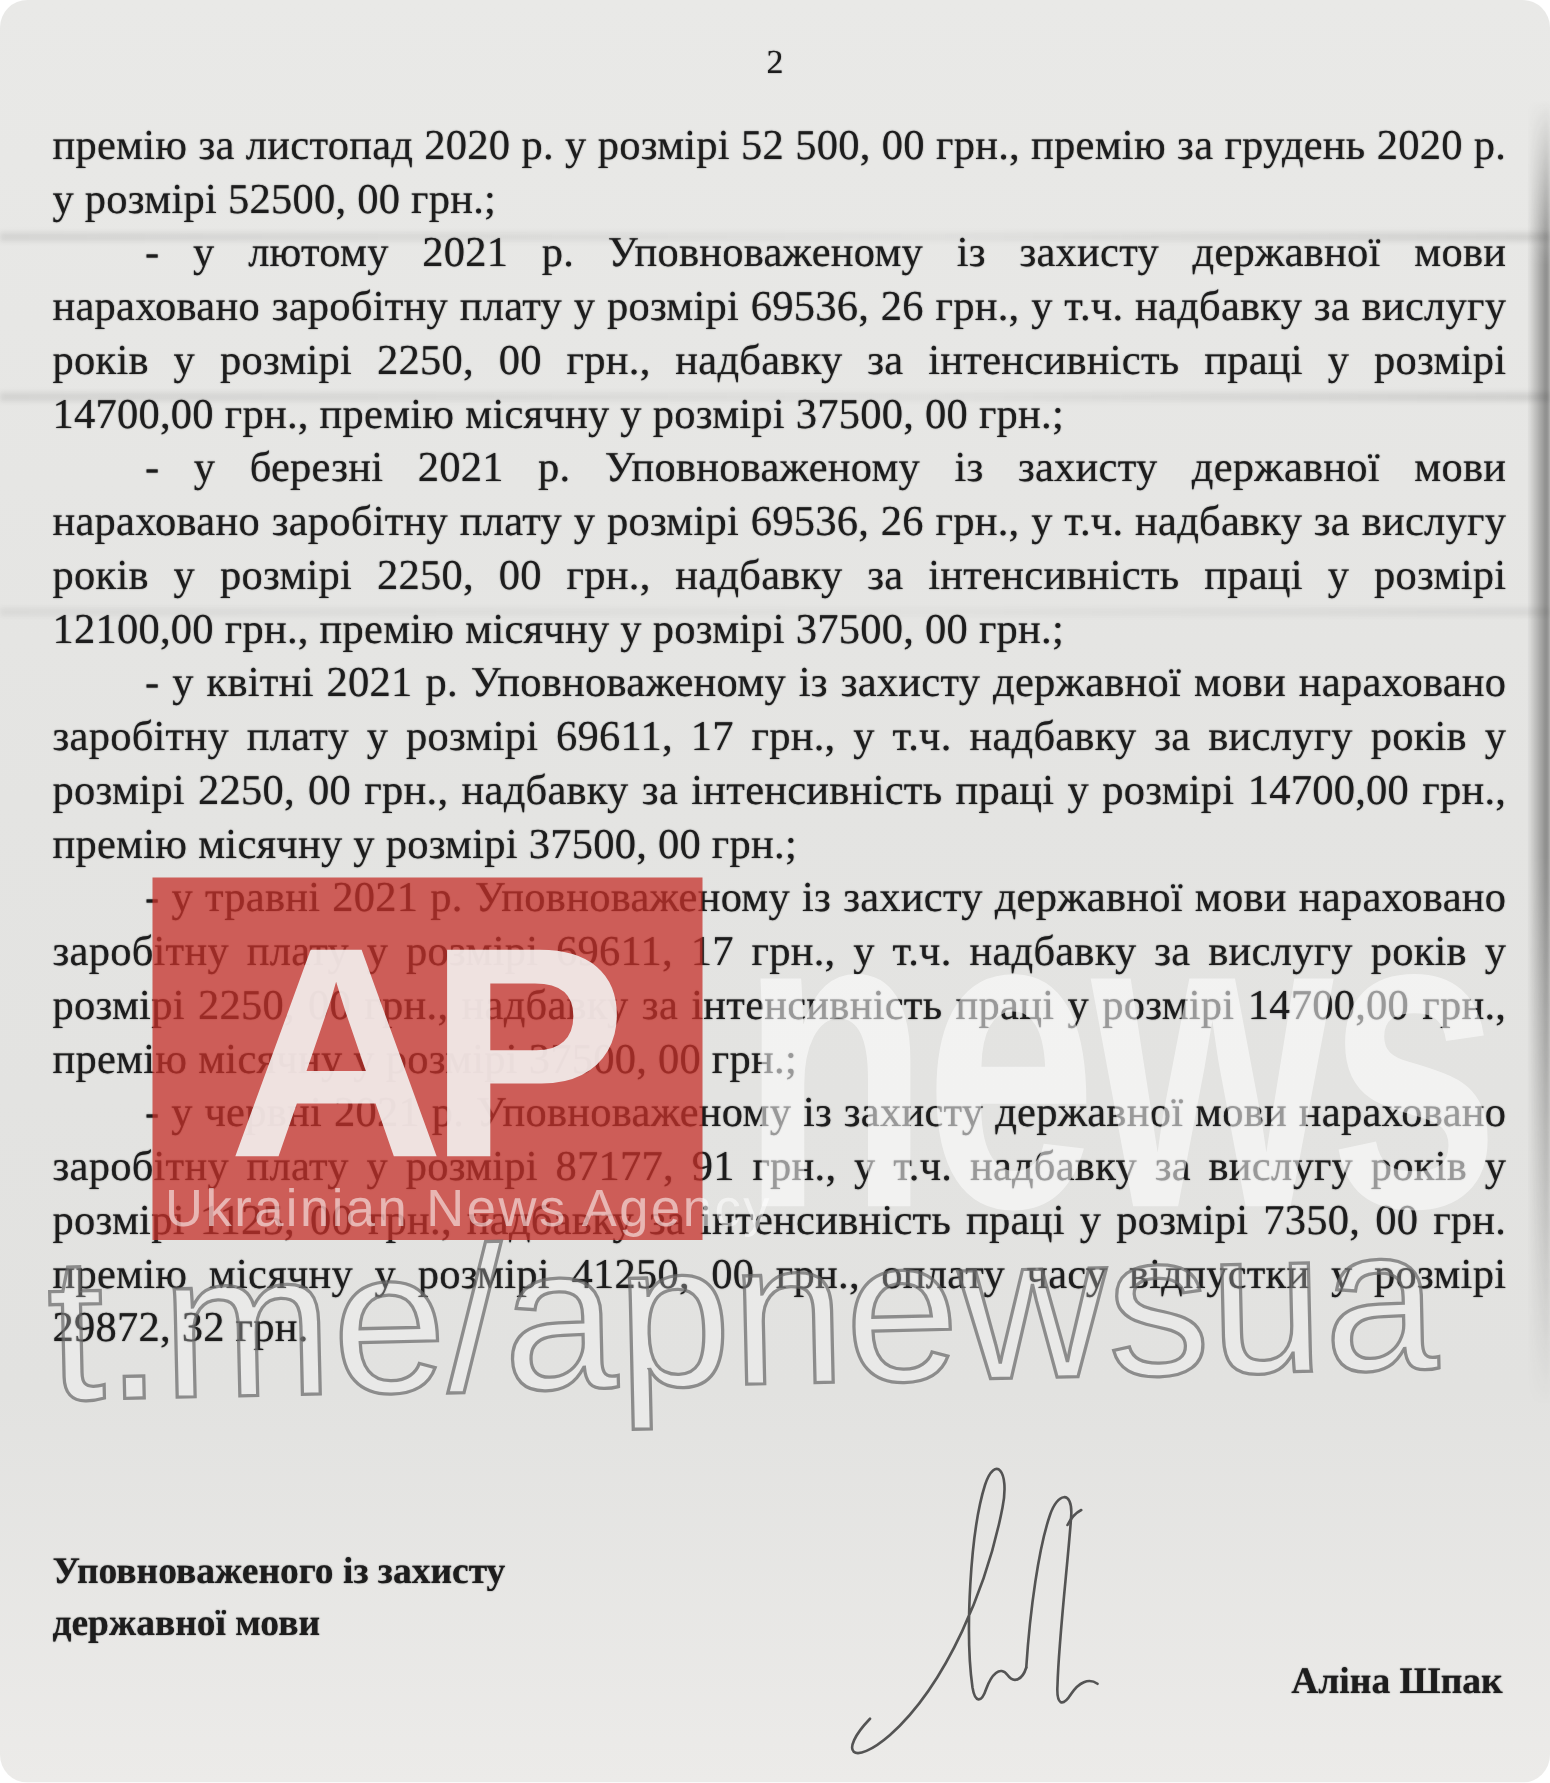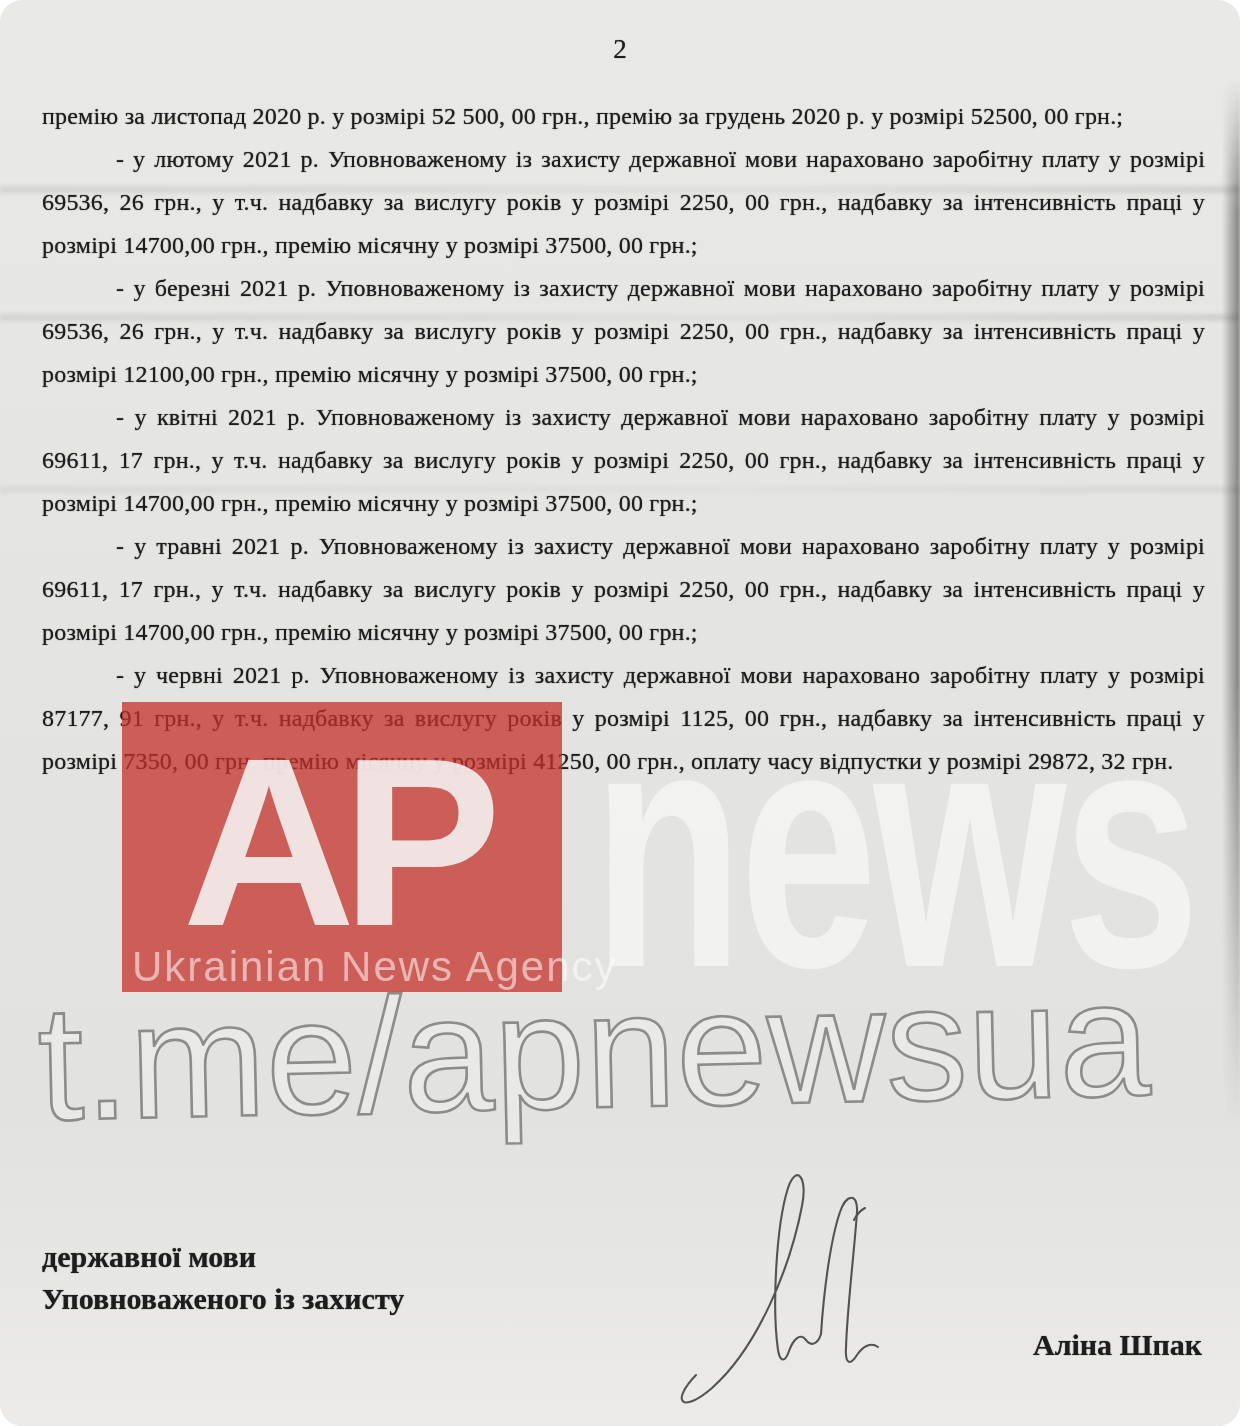--- a/index.html
+++ b/index.html
@@ -12,21 +12,21 @@
     font-family:"Liberation Serif", serif;
     color:#1d1d1d;
   }
   .page-number{
     position:absolute;top:34px;left:0;right:0;
     text-align:center;font-size:27px;
     text-shadow:0 0 1px rgba(25,25,25,.75);
   }
   .doc-body{
     position:absolute;left:42px;top:95px;width:1163px;
-    font-size:24px;line-height:43px;
+    font-size:34px;line-height:43px;
     text-align:justify;
     text-shadow:0 0 1.1px rgba(22,22,22,.8);
     letter-spacing:.2px;
   }
   .para{margin:0;}
   .para.indented{text-indent:74px;}
   
   .scan-stripe{
     position:absolute;left:0;width:100%;height:7px;
     background:linear-gradient(90deg,rgba(40,40,40,.10),rgba(40,40,40,.04) 60%,rgba(40,40,40,.12));
@@ -127,19 +127,19 @@
 
   <svg class="signature-svg" width="250" height="255" viewBox="0 0 250 255">
     <g fill="none" stroke="#3a3a3a" stroke-width="2.1" stroke-linecap="round" opacity="0.85">
       <path d="M 28 225 C 2 252, 14 264, 44 238 C 90 197, 122 118, 134 56 C 140 26, 128 14, 120 38 C 108 76, 104 158, 110 200 C 112 212, 117 213, 121 201 C 125 190, 132 182, 138 190 C 143 197, 150 194, 153 184"></path>
       <path d="M 153 184 C 156 138, 163 88, 172 62 C 178 44, 190 42, 189 62 C 187 94, 179 160, 178 198 C 177 214, 182 216, 189 205 C 195 196, 203 192, 210 197"></path>
       <path d="M 186 70 C 189 64, 193 60, 197 58"></path>
     </g>
   </svg>
 
   <div class="sig-left">
+    <div>Уповноваженого із захисту</div>
     <div>державної мови</div>
-    <div>Уповноваженого із захисту</div>
   </div>
 
   <div class="signer-name">Аліна Шпак</div>
 
 </div>
 
 </body></html>

